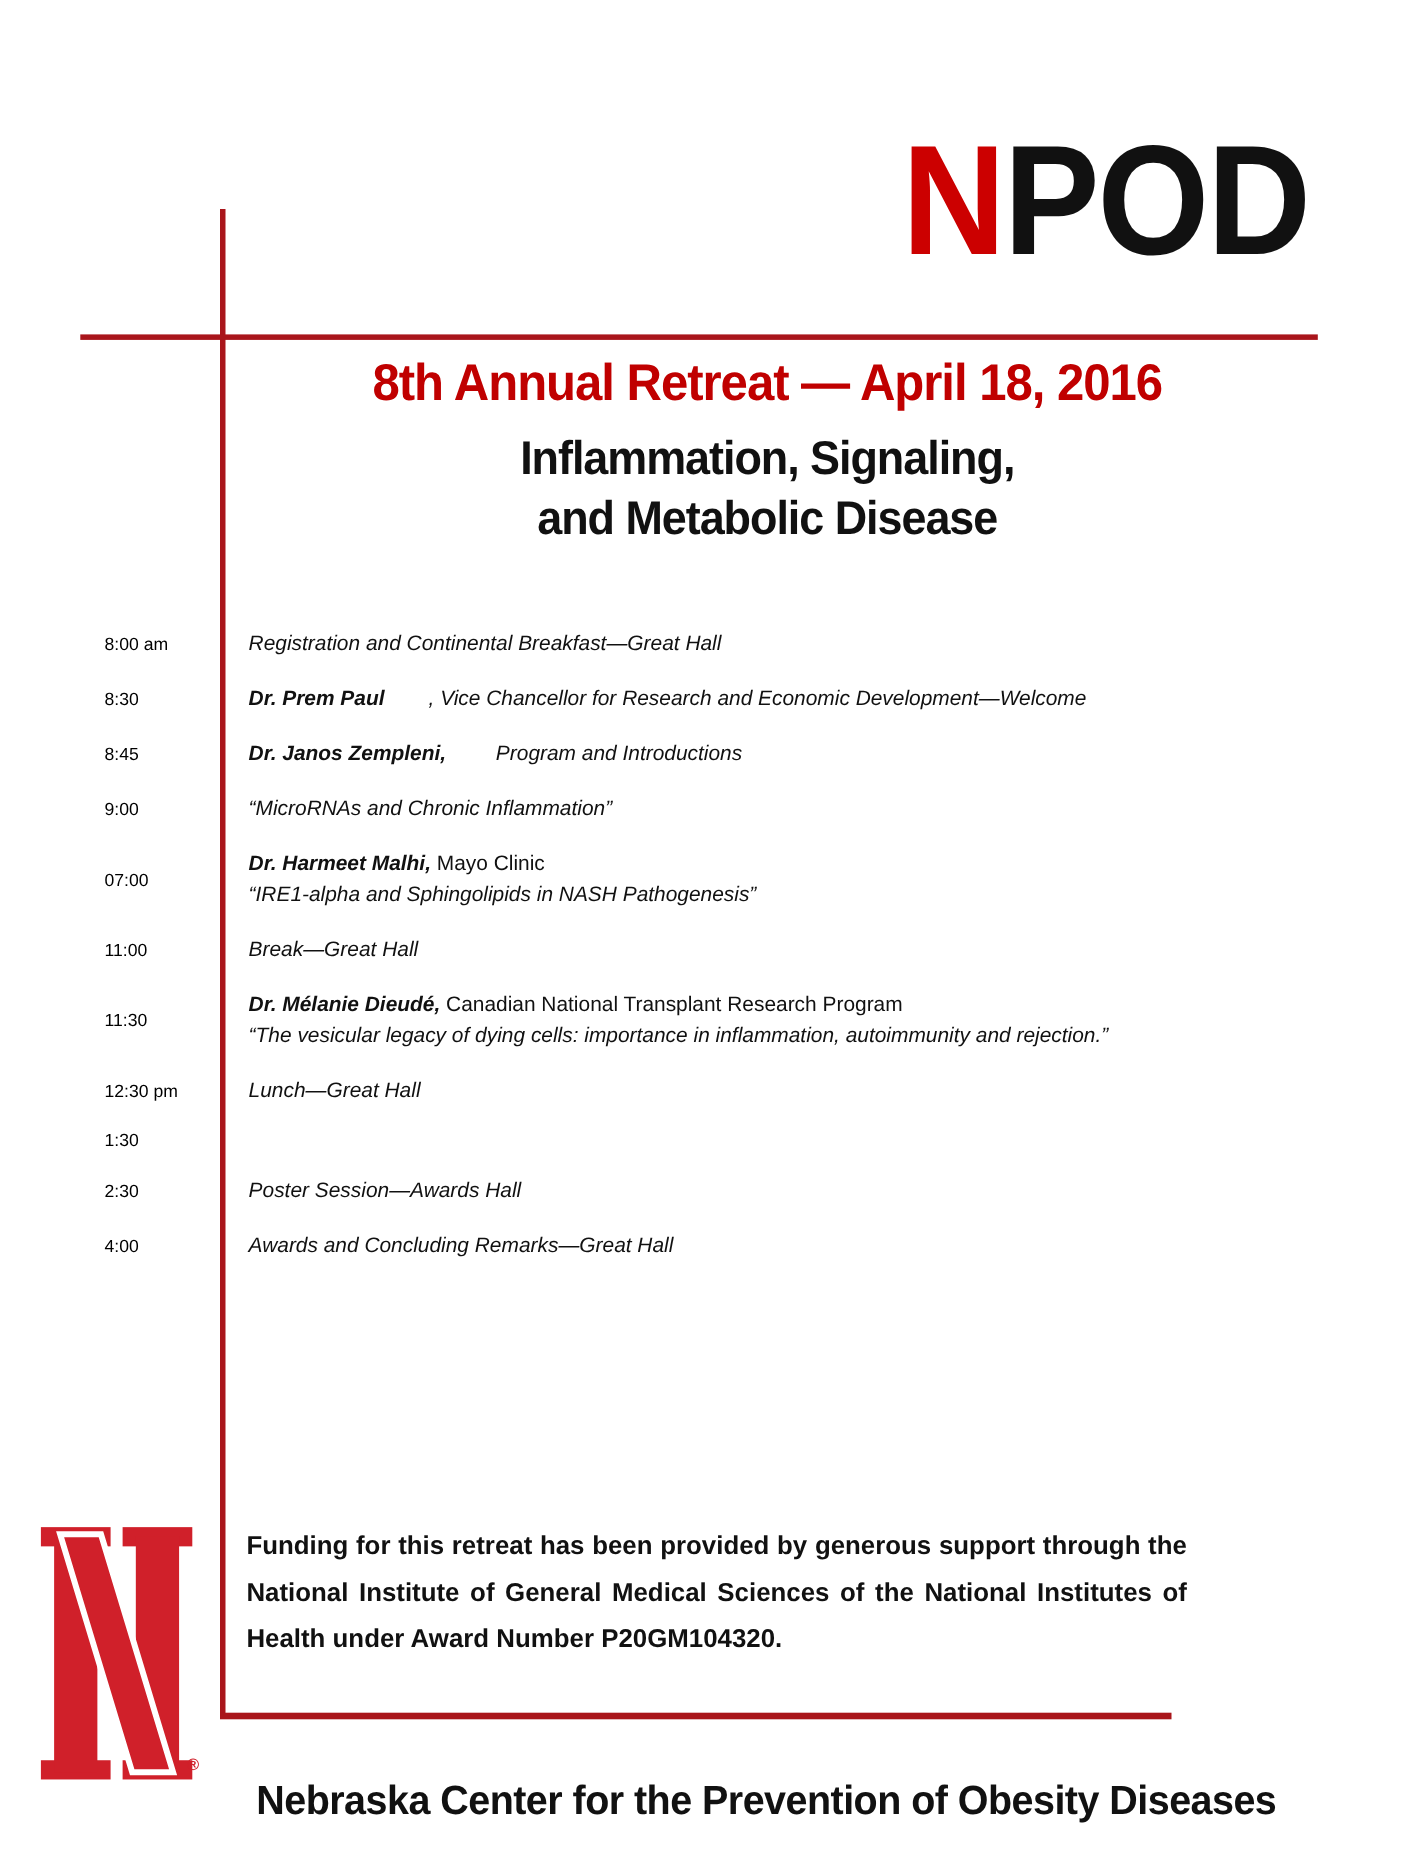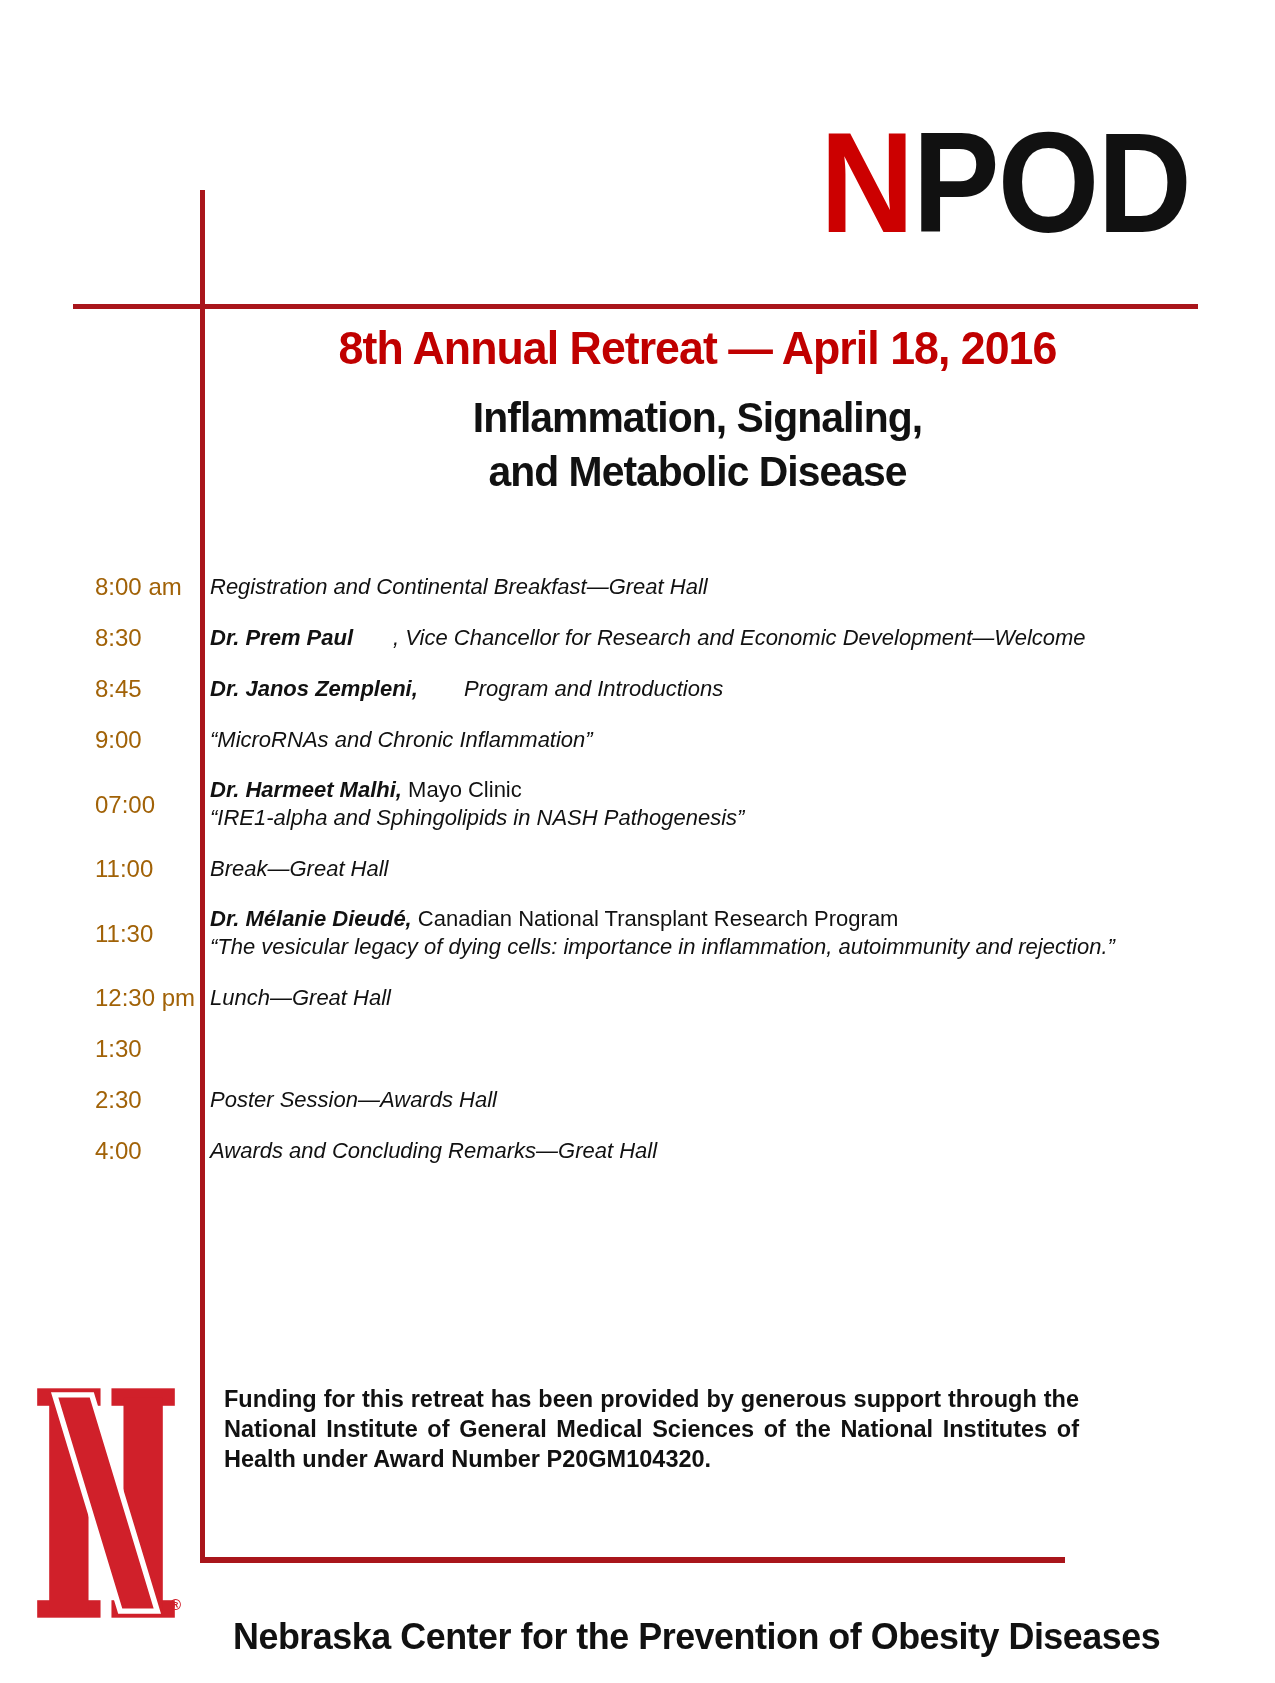--- a/index.html
+++ b/index.html
@@ -26,31 +26,31 @@
     transform:scaleX(0.95);transform-origin:center;white-space:nowrap;
   }
   .subtitle{
     position:absolute;left:205px;top:390px;width:985px;text-align:center;
     font-size:43px;font-weight:700;color:#111111;line-height:54px;letter-spacing:-1px;
     transform:scaleX(0.95);transform-origin:center;
   }
   
   .schedule{position:absolute;left:95px;top:572px;width:1090px;}
   .row{display:flex;align-items:center;margin-bottom:22px;}
-  .time{flex:0 0 110px;font-size:24px;color:#a16207;padding-top:1px;}
-  .event{flex:1;font-size:22px;line-height:28px;color:#111;padding-left:5px;}
+  .time{flex:0 0 110px;font-size:16px;color:#000000;padding-top:1px;}
+  .event{flex:1;font-size:19px;line-height:28px;color:#111;padding-left:21px;}
   .plain{font-style:italic;}
   .speaker{font-weight:700;font-style:italic;}
   .rest-italic{font-style:italic;margin-left:40px;}
   .affiliation{font-style:normal;}
   .quote{font-style:italic;}
   
   .funding{
     position:absolute;left:224px;top:1384px;width:855px;
-    font-size:23.5px;font-weight:700;line-height:30px;color:#111;
+    font-size:23.5px;font-weight:700;line-height:42px;color:#111;
     text-align:justify;
   }
   
   .footer-org{
     position:absolute;left:233px;top:1616px;width:1042px;
     font-size:37px;font-weight:700;color:#111;white-space:nowrap;
     transform:scaleX(0.97);transform-origin:left center;letter-spacing:-0.5px;
   }
   
   .n-logo{position:absolute;left:35px;top:1383px;width:142px;height:240px;}

